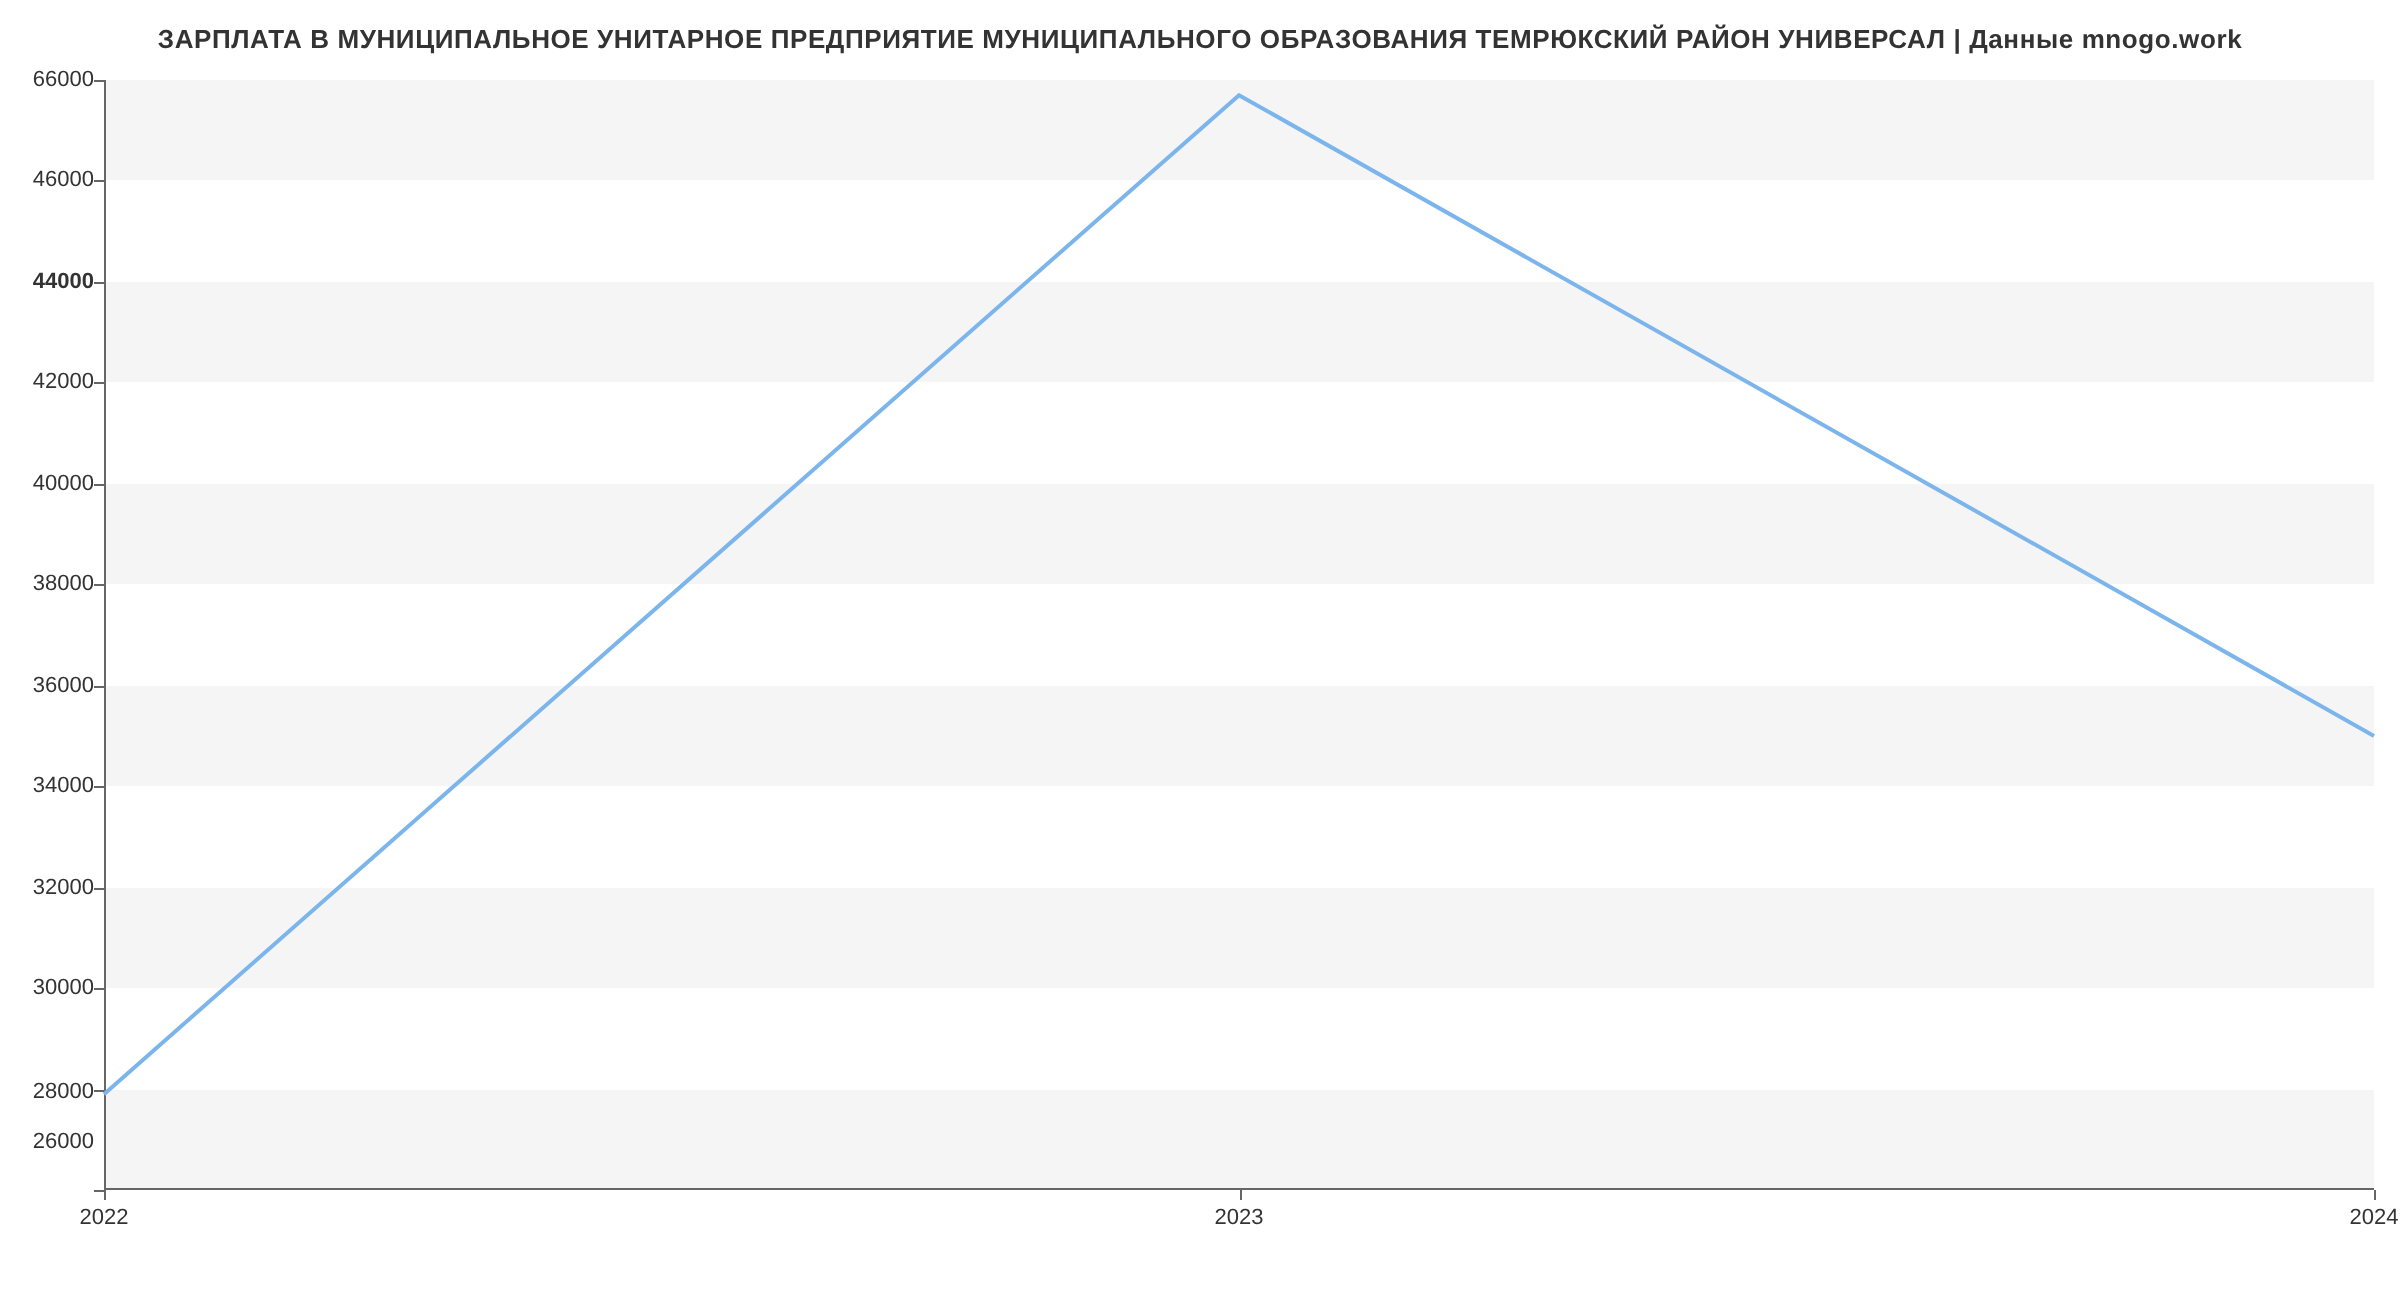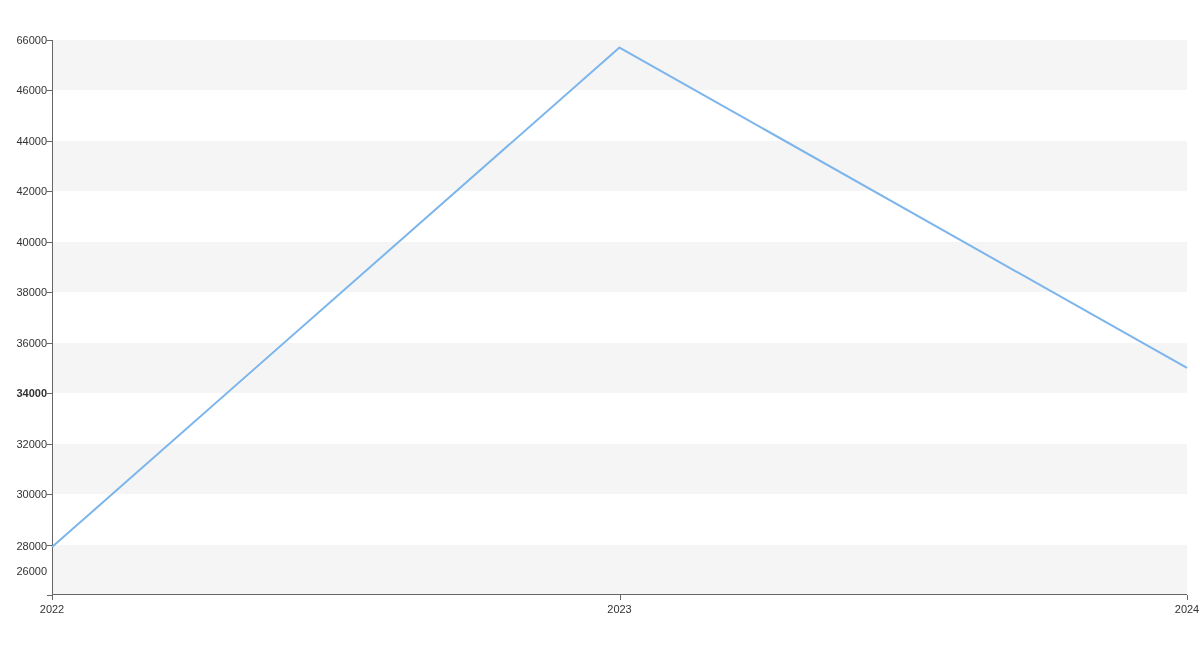--- a/index.html
+++ b/index.html
@@ -99,20 +99,21 @@
       fill: none;
       stroke: #7cb5ec;
       stroke-width: 2;
       stroke-linejoin: round;
     }
   </style>
 </head>
 <body>
 
 <div class="chart-container">
+  <div class="chart-title">ЗАРПЛАТА В МУНИЦИПАЛЬНОЕ УНИТАРНОЕ ПРЕДПРИЯТИЕ МУНИЦИПАЛЬНОГО ОБРАЗОВАНИЯ ТЕМРЮКСКИЙ РАЙОН УНИВЕРСАЛ | Данные mnogo.work</div>
   <div class="plot-area" id="plot">
       <div class="grid-band" style="top: 504.545px; height: 50.4545px;"></div>
       <div class="grid-band" style="top: 403.636px; height: 50.4545px;"></div>
       <div class="grid-band" style="top: 302.727px; height: 50.4545px;"></div>
       <div class="grid-band" style="top: 201.818px; height: 50.4545px;"></div>
       <div class="grid-band" style="top: 100.909px; height: 50.4545px;"></div>
       <div class="grid-band" style="top: 0px; height: 50.4545px;"></div>
     <div class="axis-line-y"></div>
     <div class="axis-line-x"></div>
     <svg class="line-svg" viewBox="0 0 1135 555" preserveAspectRatio="none">
@@ -136,20 +137,20 @@
       <div class="x-tick-mark" style="left: 567.5px;"></div>
       <div class="x-tick-label" style="left: 1135px;">2024</div>
       <div class="x-tick-mark" style="left: 1135px;"></div>
     </div>
 </div>
 
 <div class="y-tick-label" style="top: 571px; text-align: center;">26000</div>
 <div class="y-tick-label" style="top: 546px;">28000</div>
 <div class="y-tick-label" style="top: 494.091px; text-align: right;">30000</div>
 <div class="y-tick-label" style="top: 443.636px;">32000</div>
-<div class="y-tick-label" style="top: 393.182px; font-weight: bold;">34000</div>
+<div class="y-tick-label" style="top: 393.182px;">34000</div>
 <div class="y-tick-label" style="top: 342.727px;">36000</div>
 <div class="y-tick-label" style="top: 292.273px;">38000</div>
 <div class="y-tick-label" style="top: 241.818px;">40000</div>
 <div class="y-tick-label" style="top: 191.364px;">42000</div>
-<div class="y-tick-label" style="top: 140.909px;">44000</div>
+<div class="y-tick-label" style="top: 140.909px; font-weight: bold;">44000</div>
 <div class="y-tick-label" style="top: 90.4545px;">46000</div>
 <div class="y-tick-label" style="top: 40px;">66000</div>
 
 </body></html>

